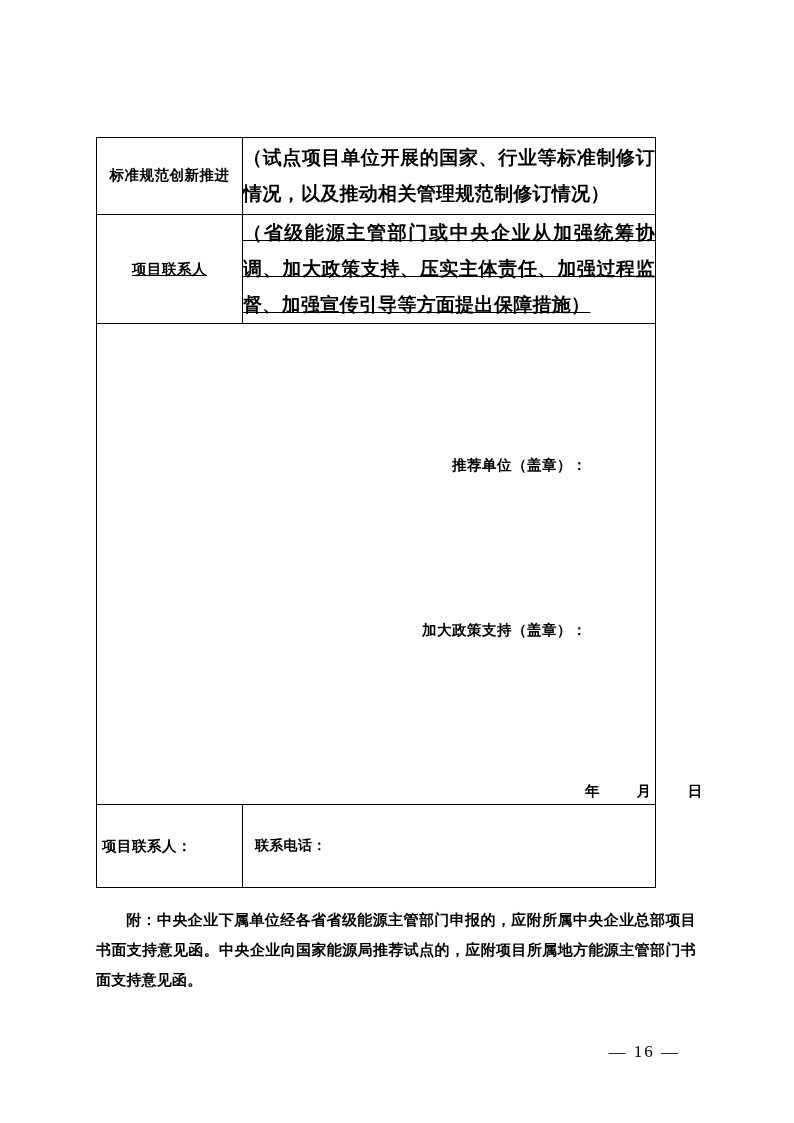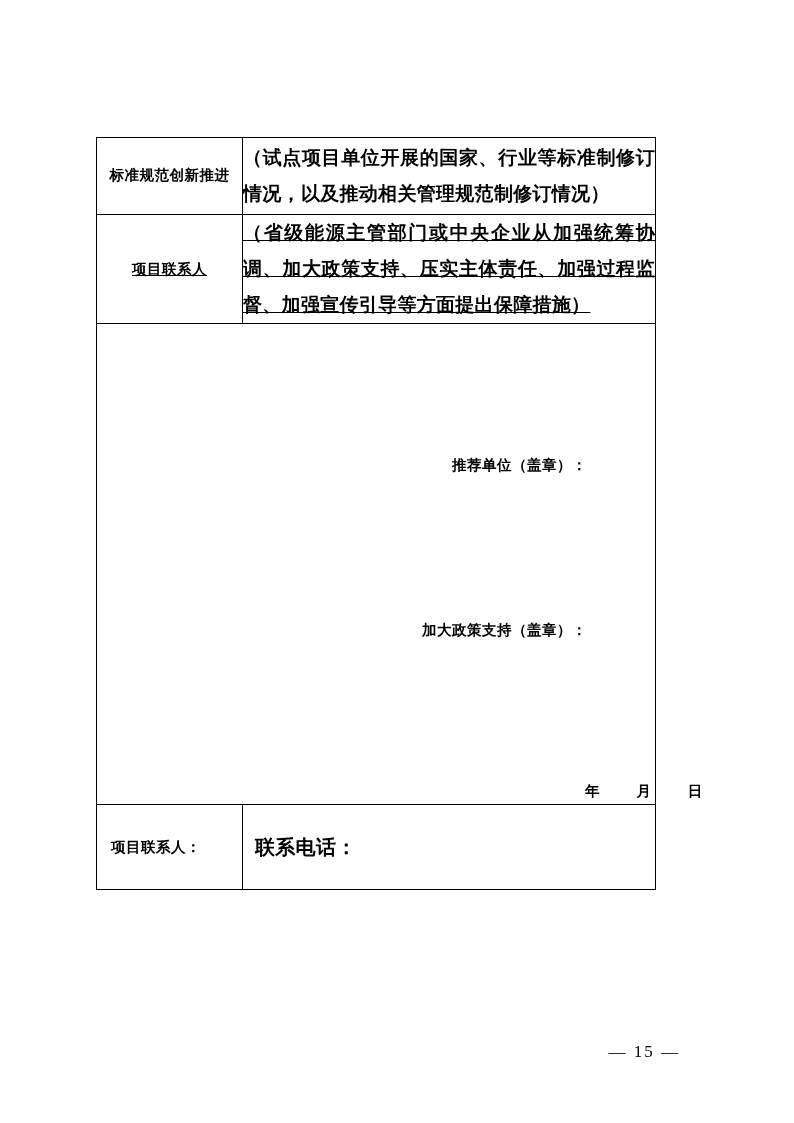--- a/index.html
+++ b/index.html
@@ -85,26 +85,26 @@
   }
   .date-line span { display: inline-block; }
   .date-gap { width: 18px; }
 
   .row-last .label-cell,
   .row-last .content-cell {
     height: 36px;
   }
   .row-last .label-cell {
     text-align: left;
-    padding-left: 14px;
+    padding-left: 5px;
     font-size: 14.5px;
   }
   .row-last .content-cell {
     padding: 23px 12px;
-    font-size: 20px;
+    font-size: 14px;
     font-family: Liberation Serif, serif;
   }
 
   .note {
     position: absolute;
     left: 96px;
     top: 905px;
     width: 600px;
     font-size: 15px;
     font-family: "Liberation Sans", "DejaVu Sans", sans-serif;
@@ -154,16 +154,17 @@
           </div>
         </td>
       </tr>
       <tr class="row-last">
         <td class="label-cell">项目联系人：</td>
         <td class="content-cell">联系电话：</td>
       </tr>
     </tbody>
   </table>
 
+  <div class="note"><span class="indent"></span><span>附：中央企业下属单位经各省省级能源主管部门申报的，应附所属中央企业总部项目书面支持意见函。中央企业向国家能源局推荐试点的，应附项目所属地方能源主管部门书面支持意见函。</span></div>
 
-  <div class="page-number">— 15 —</div>
+  <div class="page-number">— 16 —</div>
 
 </div>
 
 </body></html>

